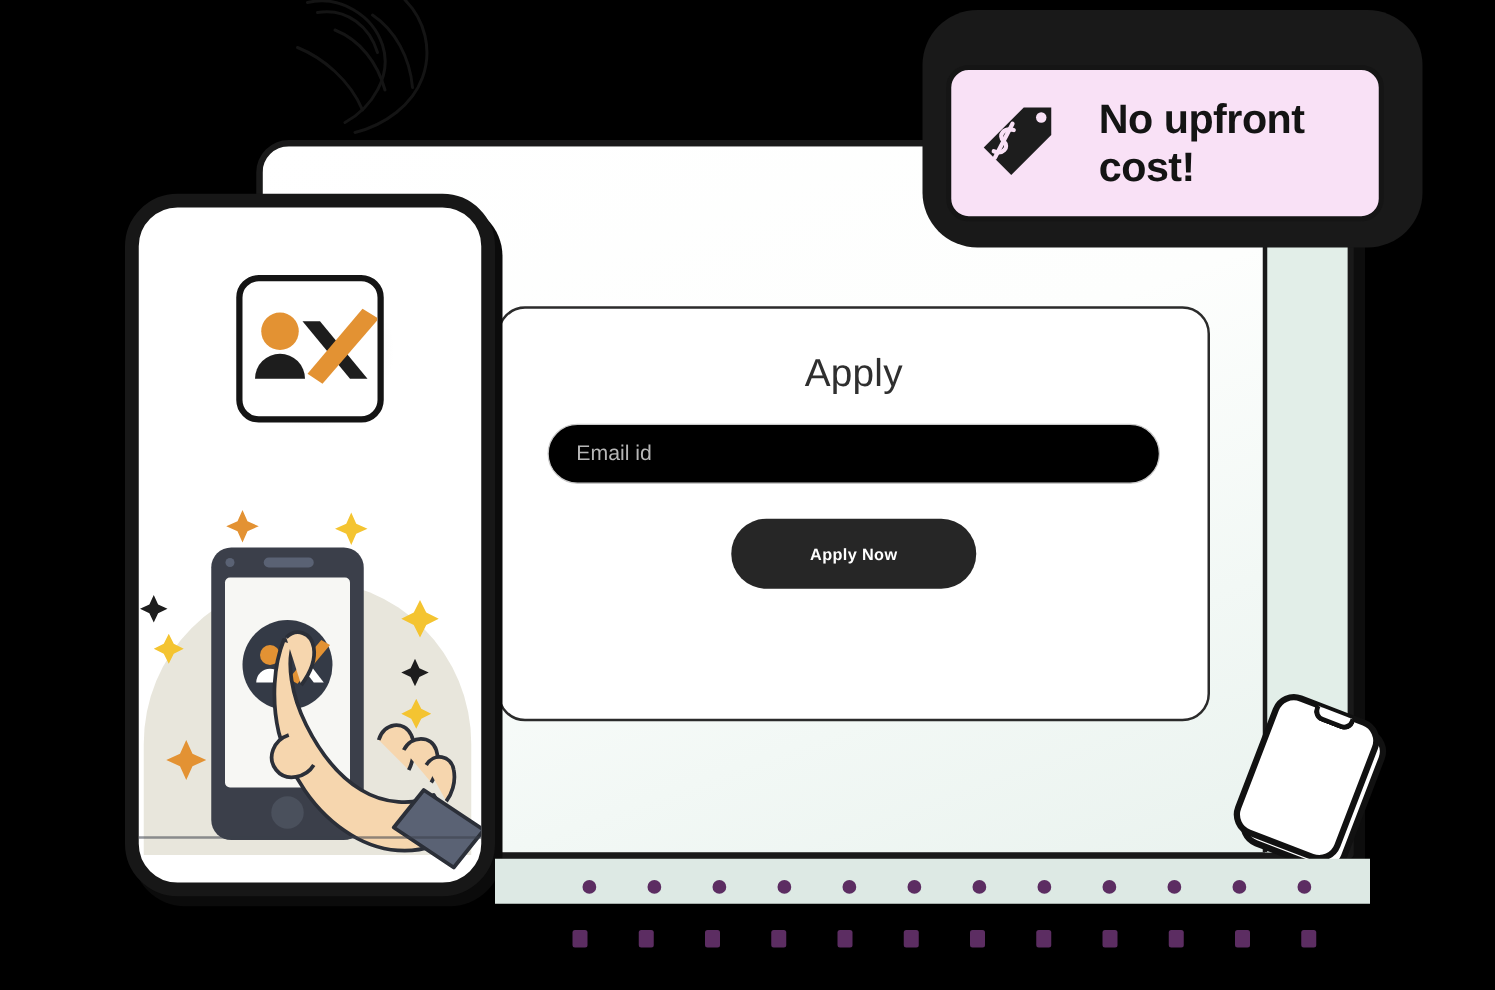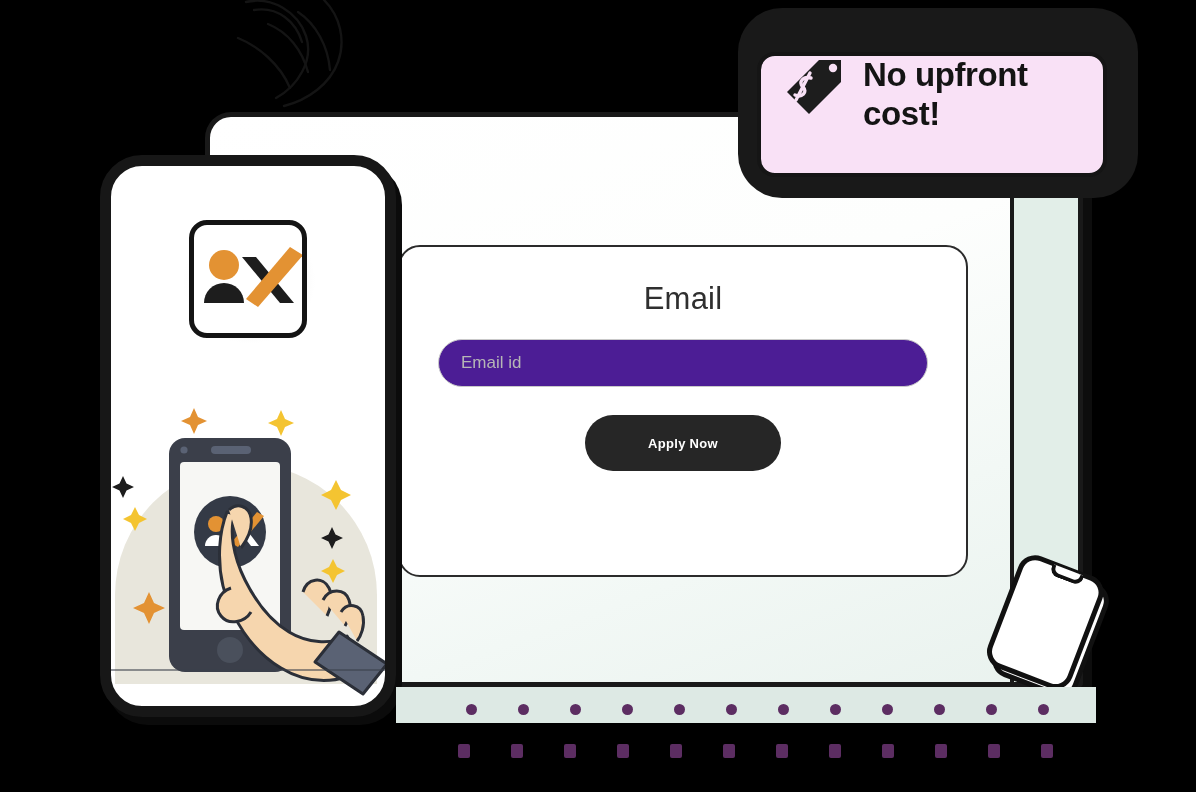--- a/index.html
+++ b/index.html
@@ -47,21 +47,21 @@
   .login-title {
     margin-top: 34px;
     font-size: 31px; font-weight: 400; color: #2f2f2f;
     letter-spacing: .2px;
   }
   .field {
     margin-top: 22px;
     width: 490px; height: 48px;
     border: 1.5px solid #c9c9c9;
     border-radius: 24px;
-    background: #4c1d95;
+    background: #000000;
     display: flex; align-items: center;
     padding: 0 22px;
     font-size: 17px; color: #b6b6b6;
     font-family: "Liberation Sans", sans-serif;
     outline: none;
   }
   .field::placeholder { color: #b6b6b6; }
   .field.second { margin-top: 20px; }
   .apply-btn {
     margin-top: 28px;
@@ -120,21 +120,21 @@
     position: absolute; left: 738px; top: 8px;
     width: 400px; height: 190px;
     background: #191919; border-radius: 44px;
   }
   .badge {
     position: absolute; left: 757px; top: 52px;
     width: 350px; height: 125px;
     background: #f9e1f6;
     border: 4px solid #151515;
     border-radius: 18px;
-    display: flex; align-items: flex-start; gap: 16px;
+    display: flex; align-items: center; gap: 32px;
     padding: 0 20px;
   }
   .badge-text {
     font-size: 33px; font-weight: bold; color: #141414;
     line-height: 1.18; letter-spacing: -.4px;
   }
 
   
   .mini-phone {
     position: absolute; left: 999px; top: 563px;
@@ -183,21 +183,21 @@
       <path d="M10 44 C30 52, 52 70, 62 94"></path>
       <path d="M70 18 C88 30, 100 52, 102 76"></path>
     </g>
   </svg>
 
   <div class="panel-shadow"></div>
   <div class="panel">
     <div class="panel-mintstrip"></div>
 
     <div class="login-card">
-      <div class="login-title">Email</div>
+      <div class="login-title">Apply</div>
       <input class="field" type="text" placeholder="Email id" style="">
       <button class="apply-btn">Apply Now</button>
     </div>
   </div>
 
   <div class="badge-shadow"></div>
   <div class="badge">
     <svg width="66" height="66" viewBox="0 0 66 66">
       <path d="M38 4 L60 4 L60 26 L28 58 L6 36 Z" fill="#1d1d1d"></path>
       <circle cx="52" cy="12" r="4.2" fill="#f9e1f6"></circle>

